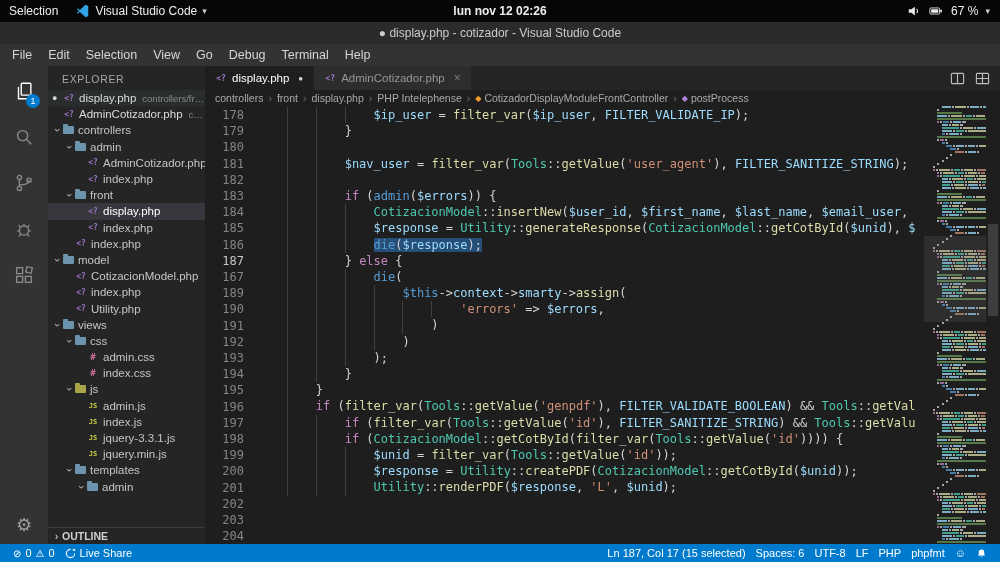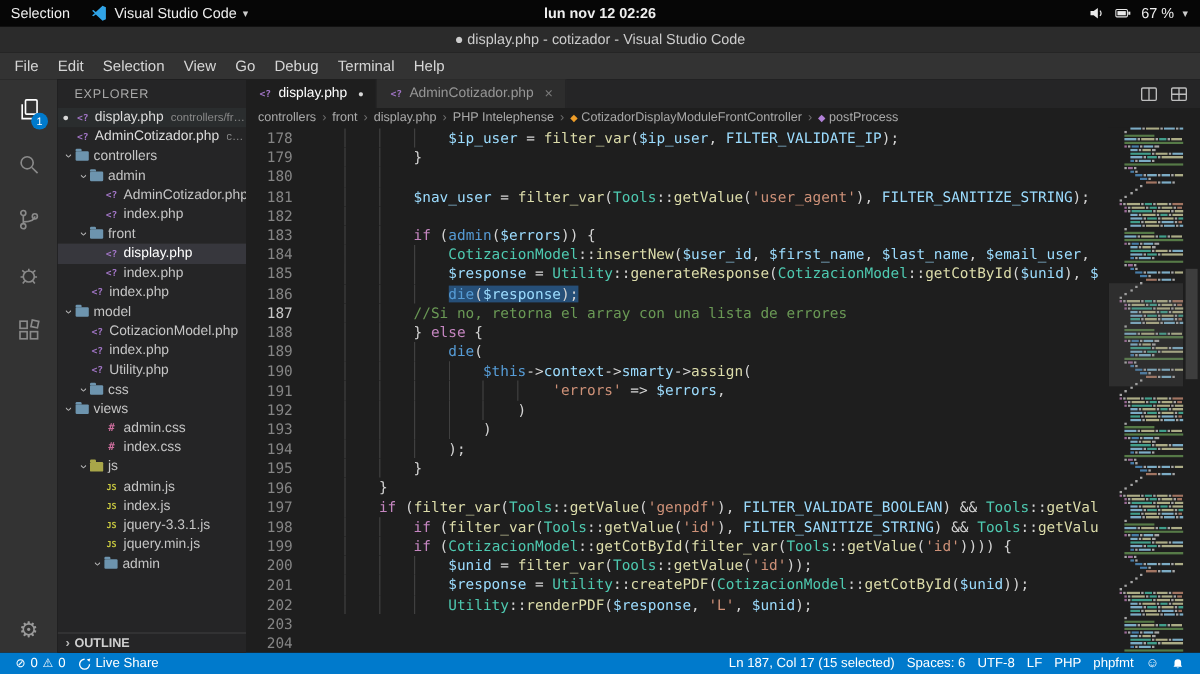--- a/index.html
+++ b/index.html
@@ -241,29 +241,29 @@
             <span class="tree-label">CotizacionModel.php</span>
           </div>
           <div class="tree-row" style="padding-left: 27px;">
             <span class="fic php">&lt;?</span>
             <span class="tree-label">index.php</span>
           </div>
           <div class="tree-row" style="padding-left: 27px;">
             <span class="fic php">&lt;?</span>
             <span class="tree-label">Utility.php</span>
           </div>
+          <div class="tree-row" style="padding-left: 4px;">
+            <span class="chev open">›</span>
+            <span class="fold"></span>
+            <span class="tree-label">views</span>
+          </div>
           <div class="tree-row" style="padding-left: 16px;">
             <span class="chev open">›</span>
             <span class="fold"></span>
             <span class="tree-label">css</span>
-          </div>
-          <div class="tree-row" style="padding-left: 4px;">
-            <span class="chev open">›</span>
-            <span class="fold"></span>
-            <span class="tree-label">views</span>
           </div>
           <div class="tree-row" style="padding-left: 39px;">
             <span class="fic css">#</span>
             <span class="tree-label">admin.css</span>
           </div>
           <div class="tree-row" style="padding-left: 39px;">
             <span class="fic css">#</span>
             <span class="tree-label">index.css</span>
           </div>
           <div class="tree-row" style="padding-left: 16px;">
@@ -279,20 +279,25 @@
             <span class="fic jsf">JS</span>
             <span class="tree-label">index.js</span>
           </div>
           <div class="tree-row" style="padding-left: 39px;">
             <span class="fic jsf">JS</span>
             <span class="tree-label">jquery-3.3.1.js</span>
           </div>
           <div class="tree-row" style="padding-left: 39px;">
             <span class="fic jsf">JS</span>
             <span class="tree-label">jquery.min.js</span>
+          </div>
+          <div class="tree-row" style="padding-left: 16px;">
+            <span class="chev open">›</span>
+            <span class="fold"></span>
+            <span class="tree-label">templates</span>
           </div>
           <div class="tree-row" style="padding-left: 28px;">
             <span class="chev open">›</span>
             <span class="fold"></span>
             <span class="tree-label">admin</span>
           </div>
         </div>
       <div class="outline">
         <span class="chev">›</span>
         <span>OUTLINE</span>
@@ -356,21 +361,21 @@
             <div class="ln">178</div>
             <div class="ln">179</div>
             <div class="ln">180</div>
             <div class="ln">181</div>
             <div class="ln">182</div>
             <div class="ln">183</div>
             <div class="ln">184</div>
             <div class="ln">185</div>
             <div class="ln">186</div>
             <div class="ln cur">187</div>
-            <div class="ln">188</div>
+            <div class="ln">167</div>
             <div class="ln">189</div>
             <div class="ln">190</div>
             <div class="ln">191</div>
             <div class="ln">192</div>
             <div class="ln">193</div>
             <div class="ln">194</div>
             <div class="ln">195</div>
             <div class="ln">196</div>
             <div class="ln">197</div>
             <div class="ln">198</div>
@@ -384,21 +389,20 @@
         <div class="code">
             <div class="code-line"><span class="ig"></span><span class="ig"></span><span class="ig"></span><span class="ig"></span><span class="tk-v">$ip_user</span><span class="tk-p"> = </span><span class="tk-f">filter_var</span><span class="tk-p">(</span><span class="tk-v">$ip_user</span><span class="tk-p">, </span><span class="tk-v">FILTER_VALIDATE_IP</span><span class="tk-p">);</span></div>
             <div class="code-line"><span class="ig"></span><span class="ig"></span><span class="ig"></span><span class="tk-p">}</span></div>
             <div class="code-line"><span class="ig"></span><span class="ig"></span><span class="ig"></span></div>
             <div class="code-line"><span class="ig"></span><span class="ig"></span><span class="ig"></span><span class="tk-v">$nav_user</span><span class="tk-p"> = </span><span class="tk-f">filter_var</span><span class="tk-p">(</span><span class="tk-t">Tools</span><span class="tk-p">::</span><span class="tk-f">getValue</span><span class="tk-p">(</span><span class="tk-s">'user_agent'</span><span class="tk-p">), </span><span class="tk-v">FILTER_SANITIZE_STRING</span><span class="tk-p">);</span></div>
             <div class="code-line"><span class="ig"></span><span class="ig"></span><span class="ig"></span></div>
             <div class="code-line"><span class="ig"></span><span class="ig"></span><span class="ig"></span><span class="tk-k">if</span><span class="tk-p"> (</span><span class="tk-b">admin</span><span class="tk-p">(</span><span class="tk-v">$errors</span><span class="tk-p">)) {</span></div>
             <div class="code-line"><span class="ig"></span><span class="ig"></span><span class="ig"></span><span class="ig"></span><span class="tk-t">CotizacionModel</span><span class="tk-p">::</span><span class="tk-f">insertNew</span><span class="tk-p">(</span><span class="tk-v">$user_id</span><span class="tk-p">, </span><span class="tk-v">$first_name</span><span class="tk-p">, </span><span class="tk-v">$last_name</span><span class="tk-p">, </span><span class="tk-v">$email_user</span><span class="tk-p">,</span></div>
             <div class="code-line"><span class="ig"></span><span class="ig"></span><span class="ig"></span><span class="ig"></span><span class="tk-v">$response</span><span class="tk-p"> = </span><span class="tk-t">Utility</span><span class="tk-p">::</span><span class="tk-f">generateResponse</span><span class="tk-p">(</span><span class="tk-t">CotizacionModel</span><span class="tk-p">::</span><span class="tk-f">getCotById</span><span class="tk-p">(</span><span class="tk-v">$unid</span><span class="tk-p">), </span><span class="tk-v">$</span></div>
             <div class="code-line"><span class="ig"></span><span class="ig"></span><span class="ig"></span><span class="ig"></span><span class="selection"><span class="tk-b">die</span><span class="tk-p">(</span><span class="tk-v">$response</span><span class="tk-p">);</span></span></div>
-            <div class="code-line"><span class="ig"></span><span class="ig"></span><span class="ig"></span><span class="tk-m">//Si no, retorna el array con una lista de errores</span></div>
             <div class="code-line"><span class="ig"></span><span class="ig"></span><span class="ig"></span><span class="tk-p">} </span><span class="tk-k">else</span><span class="tk-p"> {</span></div>
             <div class="code-line"><span class="ig"></span><span class="ig"></span><span class="ig"></span><span class="ig"></span><span class="tk-b">die</span><span class="tk-p">(</span></div>
             <div class="code-line"><span class="ig"></span><span class="ig"></span><span class="ig"></span><span class="ig"></span><span class="ig"></span><span class="tk-b">$this</span><span class="tk-p">-&gt;</span><span class="tk-v">context</span><span class="tk-p">-&gt;</span><span class="tk-v">smarty</span><span class="tk-p">-&gt;</span><span class="tk-f">assign</span><span class="tk-p">(</span></div>
             <div class="code-line"><span class="ig"></span><span class="ig"></span><span class="ig"></span><span class="ig"></span><span class="ig"></span><span class="ig"></span><span class="ig"></span><span class="tk-s">'errors'</span><span class="tk-p"> =&gt; </span><span class="tk-v">$errors</span><span class="tk-p">,</span></div>
             <div class="code-line"><span class="ig"></span><span class="ig"></span><span class="ig"></span><span class="ig"></span><span class="ig"></span><span class="ig"></span><span class="tk-p">)</span></div>
             <div class="code-line"><span class="ig"></span><span class="ig"></span><span class="ig"></span><span class="ig"></span><span class="ig"></span><span class="tk-p">)</span></div>
             <div class="code-line"><span class="ig"></span><span class="ig"></span><span class="ig"></span><span class="ig"></span><span class="tk-p">);</span></div>
             <div class="code-line"><span class="ig"></span><span class="ig"></span><span class="ig"></span><span class="tk-p">}</span></div>
             <div class="code-line"><span class="ig"></span><span class="ig"></span><span class="tk-p">}</span></div>
             <div class="code-line"><span class="ig"></span><span class="ig"></span><span class="tk-k">if</span><span class="tk-p"> (</span><span class="tk-f">filter_var</span><span class="tk-p">(</span><span class="tk-t">Tools</span><span class="tk-p">::</span><span class="tk-f">getValue</span><span class="tk-p">(</span><span class="tk-s">'genpdf'</span><span class="tk-p">), </span><span class="tk-v">FILTER_VALIDATE_BOOLEAN</span><span class="tk-p">) &amp;&amp; </span><span class="tk-t">Tools</span><span class="tk-p">::</span><span class="tk-f">getVal</span></div>

